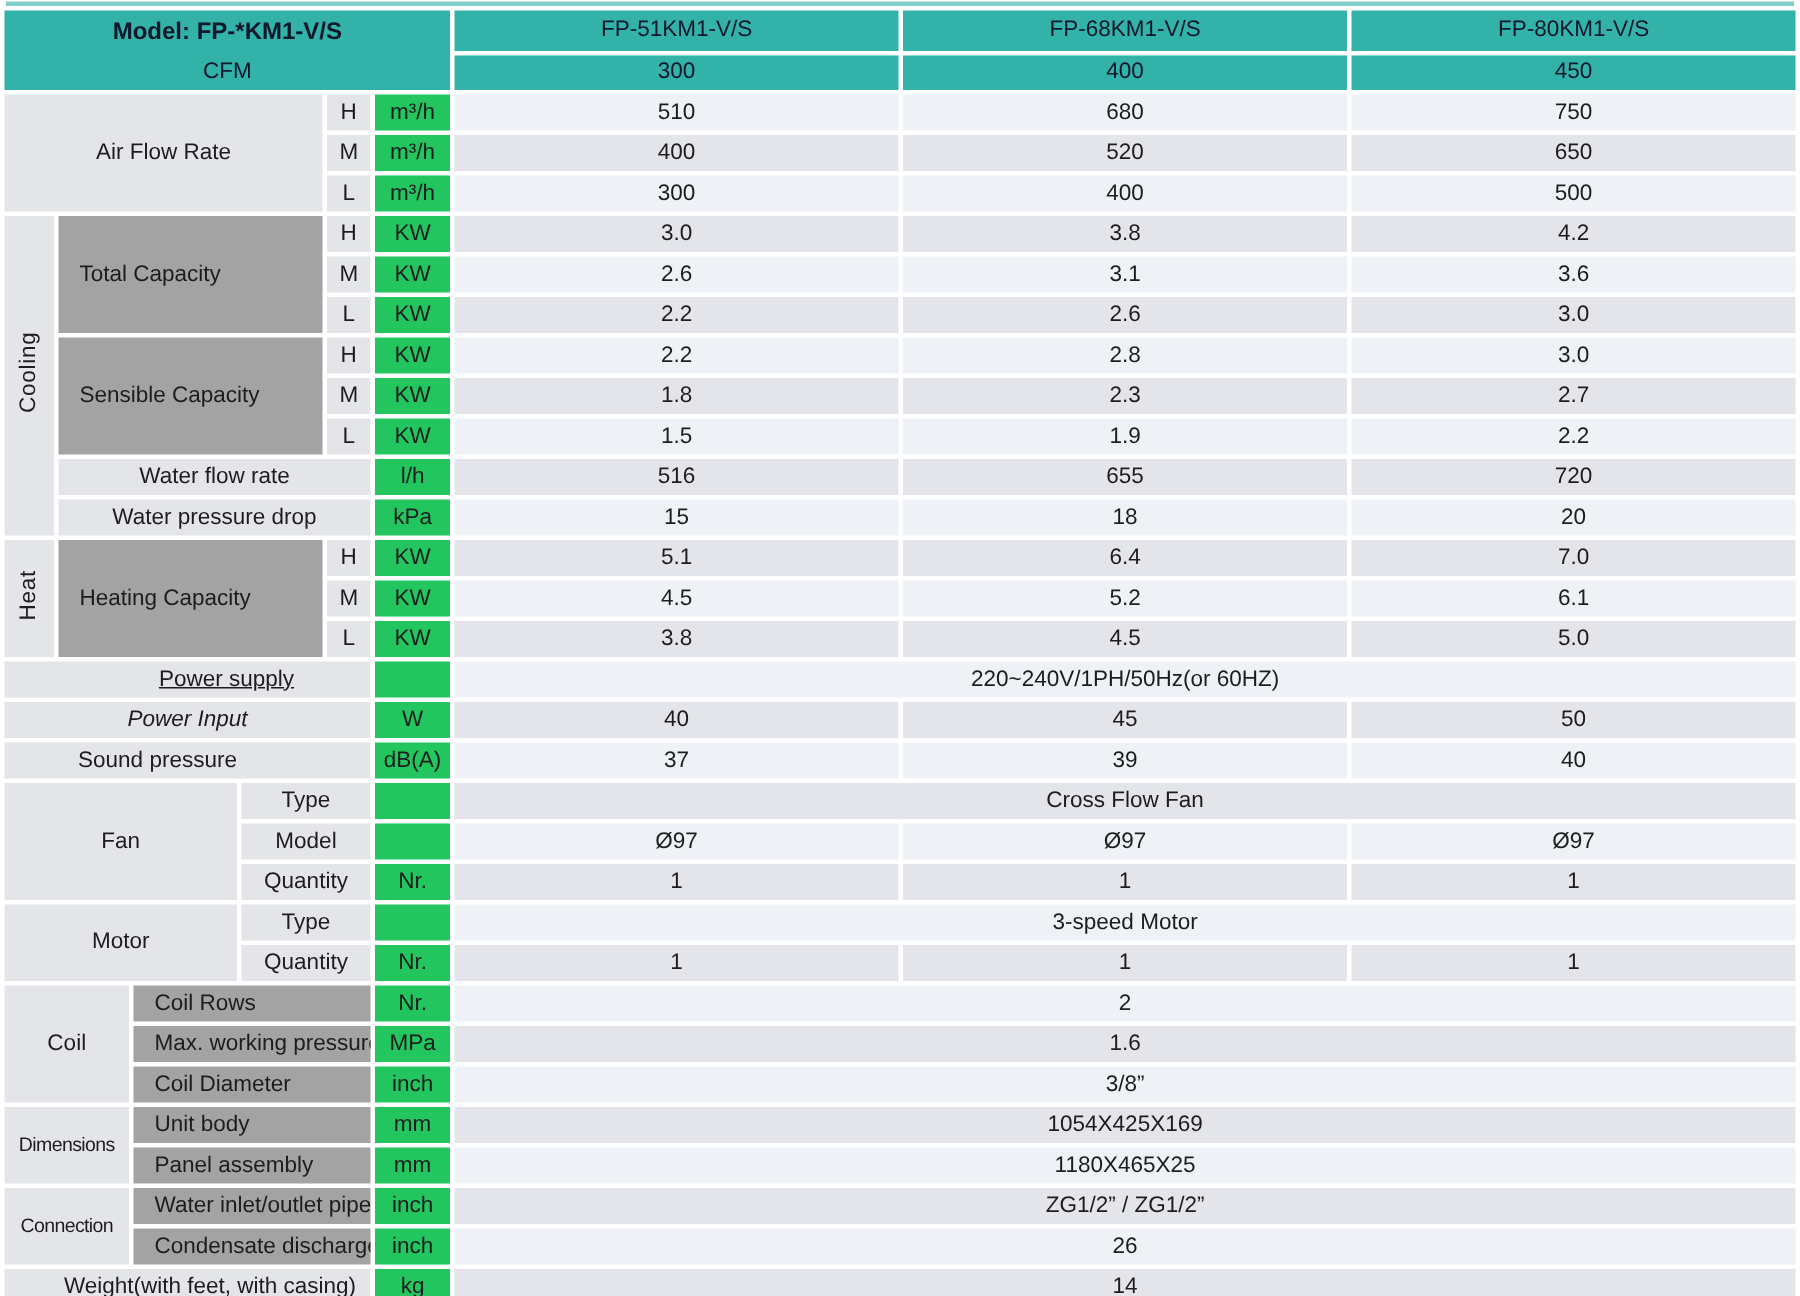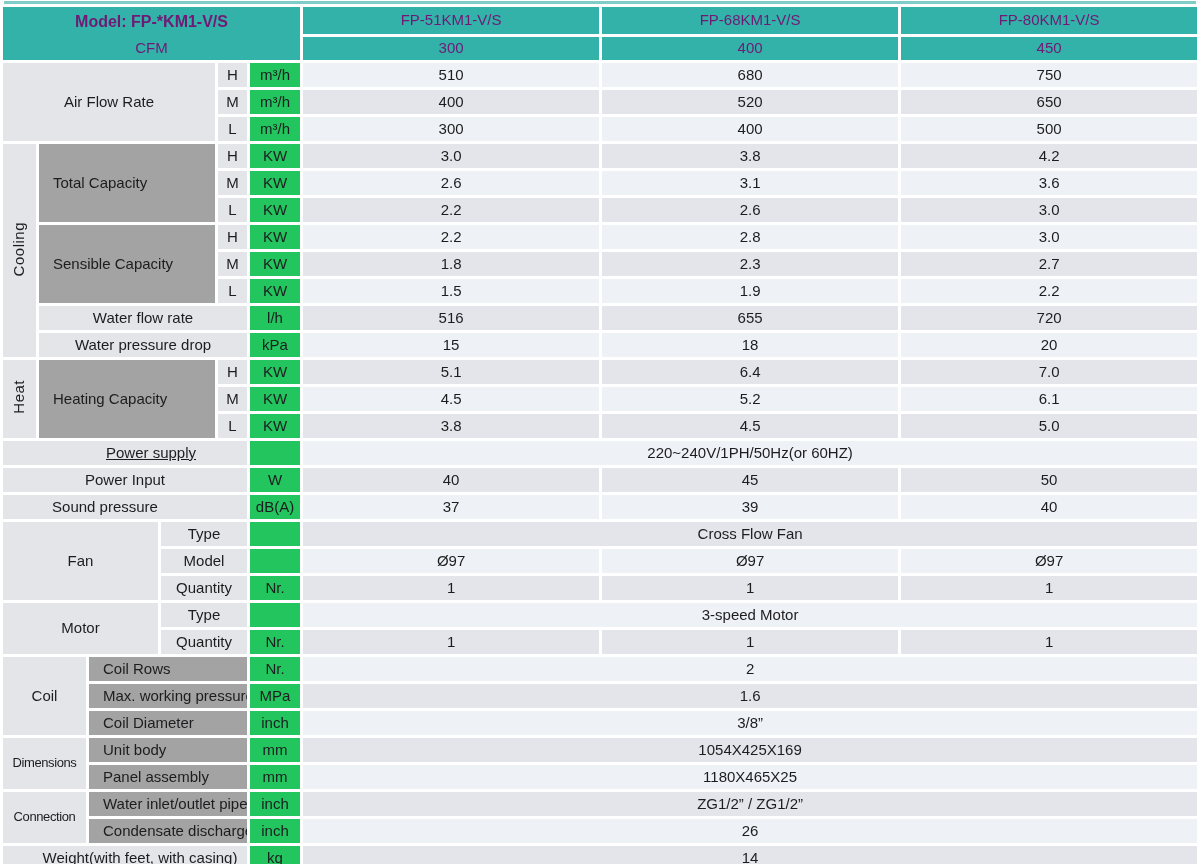--- a/index.html
+++ b/index.html
@@ -3,34 +3,34 @@
 <meta charset="utf-8">
 <style>
   html,body{margin:0;padding:0;background:#ffffff;}
   body{font-family:"Liberation Sans","DejaVu Sans",sans-serif;color:#1d1d1f;width:1200px;}
   .topstrip{height:3px;background:#7fcdc6;margin:1px 4px 0 4px;}
   table{border-collapse:separate;border-spacing:3px;width:1200px;table-layout:fixed;background:#ffffff;}
   td{padding:0;vertical-align:middle;text-align:center;font-size:15px;line-height:1.1;overflow:hidden;white-space:nowrap;}
   tr.hr1 td{height:26px;}
   tr.hr2 td{height:23px;}
   tr.dr td{height:24px;}
-  .t{background:#32b2a8;color:#701a75;}
+  .t{background:#32b2a8;color:#0f172a;}
   .hdrL{padding:0;}
   .hdrL .model-line{height:29px;display:flex;align-items:center;justify-content:center;font-weight:bold;font-size:16px;}
   .hdrL .cfm-line{height:24px;display:flex;align-items:center;justify-content:center;}
   .g{background:#e4e5e9;}
   .gl{background:#a3a3a3;text-align:left;padding-left:14px;}
   .u{background:#22c55e;}
   .dl{background:#eef1f5;}
   .dd{background:#e3e5ea;}
   .vertcell{background:#e4e5e9;}
   .vert{writing-mode:vertical-rl;transform:rotate(180deg);display:inline-block;font-size:15px;letter-spacing:0.5px;}
   .sm{font-size:13px;letter-spacing:-0.4px;}
   .ps{padding-left:52px;text-decoration:underline;}
-  .pi{}
+  .pi{font-style:italic;}
   .sp{padding-right:40px;}
   .wt{padding-left:30px;}
 </style>
 </head>
 <body>
 
 <div class="topstrip"></div>
 
 <table>
   <colgroup>

